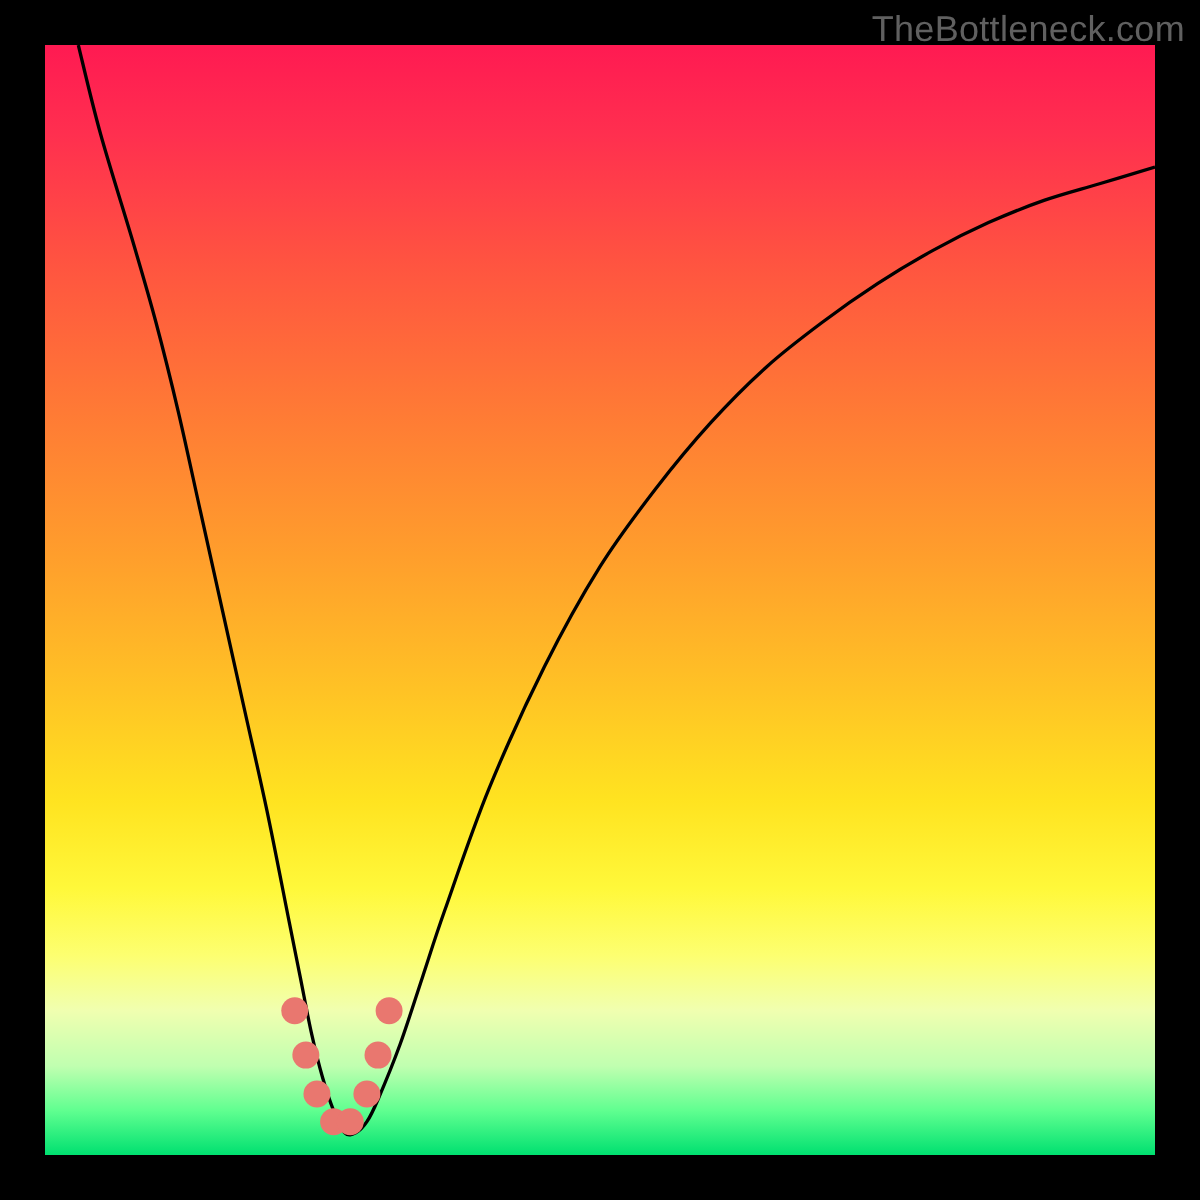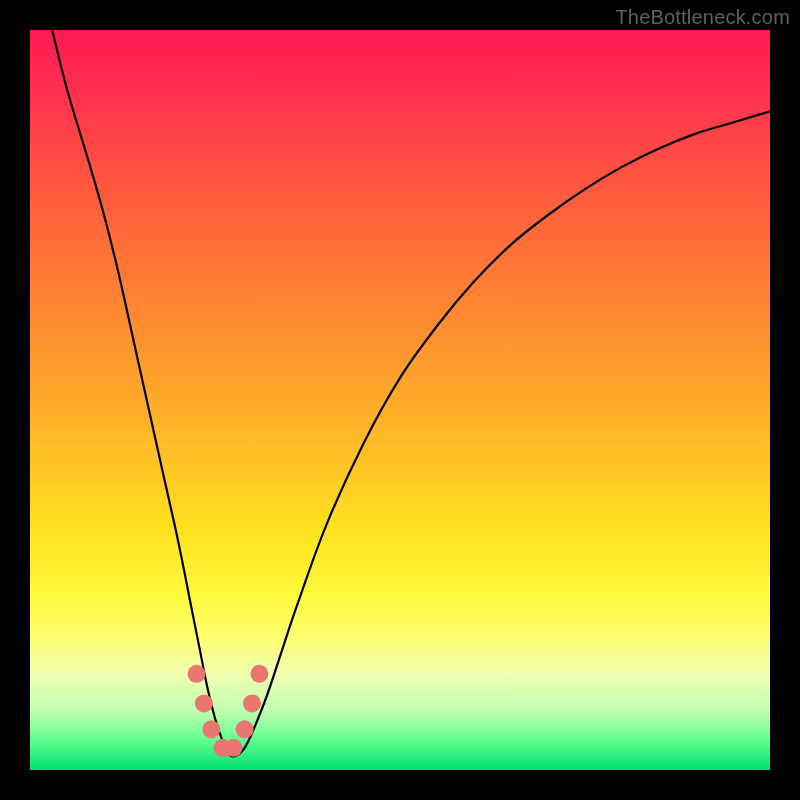--- a/index.html
+++ b/index.html
@@ -48,21 +48,21 @@
     position: absolute;
     inset: 0;
     width: 100%;
     height: 100%;
   }
   .watermark {
     position: absolute;
     top: 6px;
     right: 10px;
     color: #606060;
-    font-size: 20px;
+    font-size: 24px;
     letter-spacing: 0.2px;
   }
 </style>
 </head>
 <body>
 
 <div class="frame">
   <div class="plot-area">
     <div class="gradient-bg"></div>
     <svg class="curve" viewBox="0 0 740 740" preserveAspectRatio="none">

